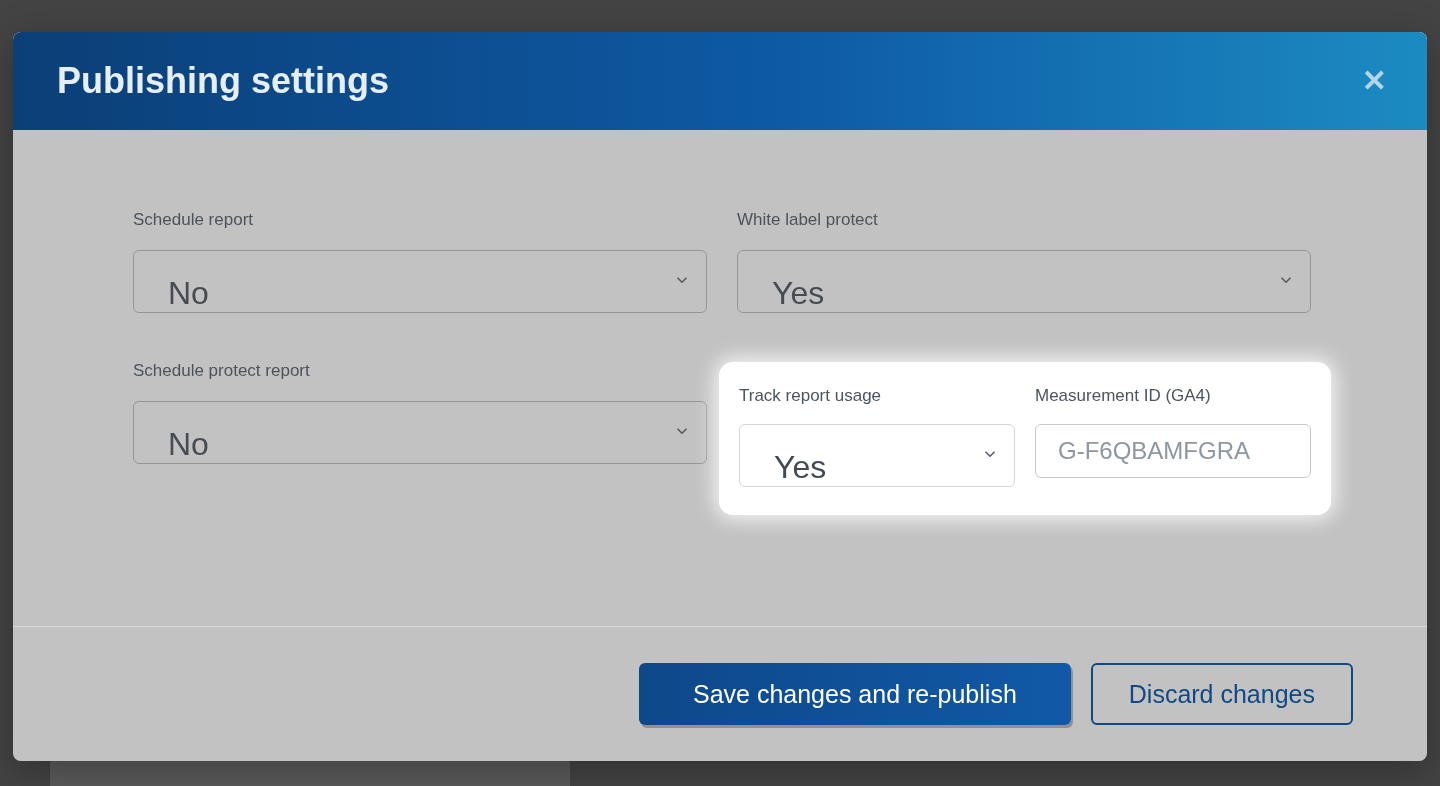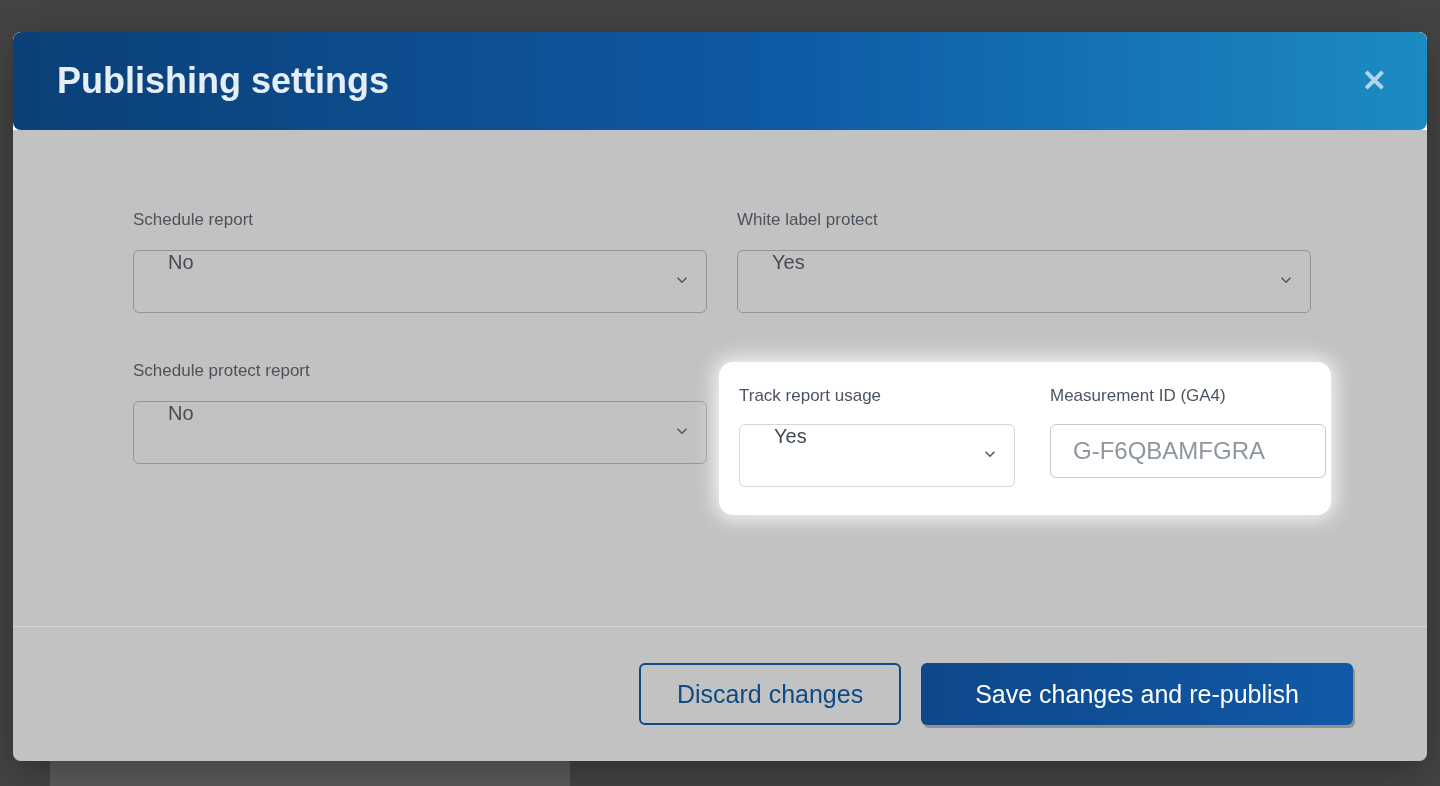--- a/index.html
+++ b/index.html
@@ -65,21 +65,20 @@
       pointer-events: none;
       z-index: 5;
     }
     .modal-header {
       background: linear-gradient(90deg, #0b3f77 0%, #0e5aa5 55%, #1c8bc2 100%);
       padding: 28px 40px 28px 44px;
       display: flex;
       align-items: center;
       justify-content: space-between;
       position: relative;
-      border-radius: 8px;
     }
     .modal-title {
       color: #e6eef7;
       font-size: 36px;
       font-weight: 600;
     }
     .close-btn {
       color: #cde4f0;
       font-size: 30px;
       font-weight: 700;
@@ -112,28 +111,28 @@
     .select-wrap {
       position: relative;
       width: 100%;
     }
     .select {
       width: 100%;
       height: 63px;
       border: 1px solid #bababa;
       border-radius: 6px;
       background: transparent;
-      font-size: 20px;
+      font-size: 32px;
       color: #434a53;
       padding: 0 48px 0 34px;
       appearance: none;
       -webkit-appearance: none;
       cursor: pointer;
       display: flex;
-      align-items: flex-start;
+      align-items: flex-end;
     }
     .select-chevron {
       position: absolute;
       right: 16px;
       top: 50%;
       transform: translateY(-50%);
       pointer-events: none;
       color: #535b66;
     }
     .text-input {
@@ -150,21 +149,21 @@
       color: #8e969f;
     }
     .highlight-panel {
       position: absolute;
       background: #fff;
       border-radius: 14px;
       z-index: 10;
       box-shadow: 0 0 20px 4px rgba(255,255,255,0.85);
       padding: 24px 20px 28px 20px;
       display: flex;
-      gap: 35px;
+      gap: 20px;
     }
     .highlight-panel .field-label {
       margin-bottom: 18px;
     }
     .hp-col-track {
       flex: 0 0 276px;
     }
     .hp-col-measure {
       flex: 0 0 276px;
     }
@@ -288,17 +287,17 @@
         <div class="field-label">Measurement ID (GA4)</div>
         <input type="text" class="text-input" placeholder="G-F6QBAMFGRA" style="">
       </div>
 
     </div>
 
   </div>
 
   <div class="modal-footer">
     <div class="dim-layer"></div>
+    <button class="btn btn-primary" style="position:relative; z-index:10;">Save changes and re-publish</button>
     <button class="btn btn-outline" style="position:relative; z-index:10;">Discard changes</button>
-    <button class="btn btn-primary" style="position:relative; z-index:10;">Save changes and re-publish</button>
   </div>
 
 </div>
 
 </body></html>

